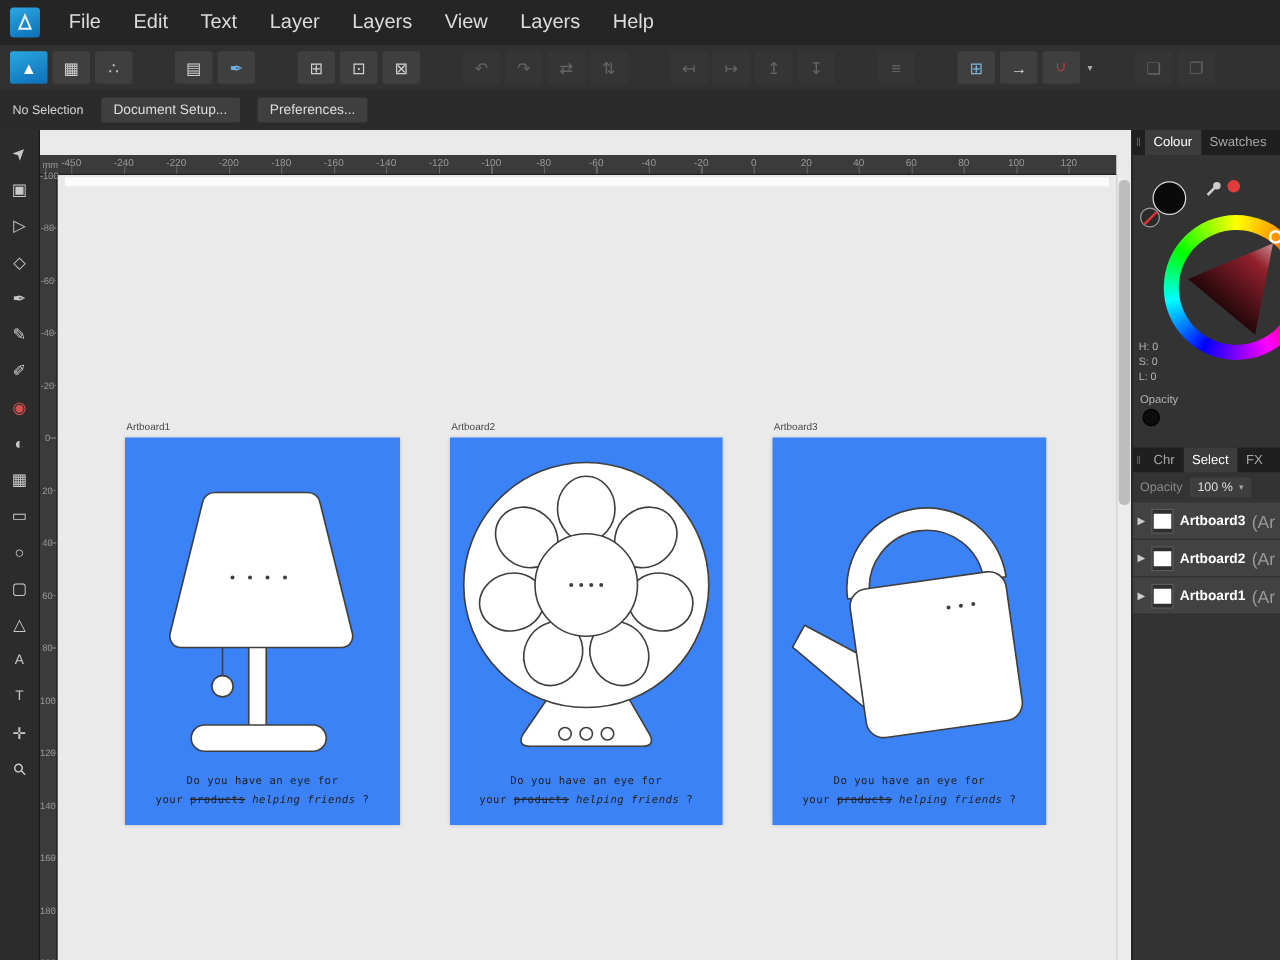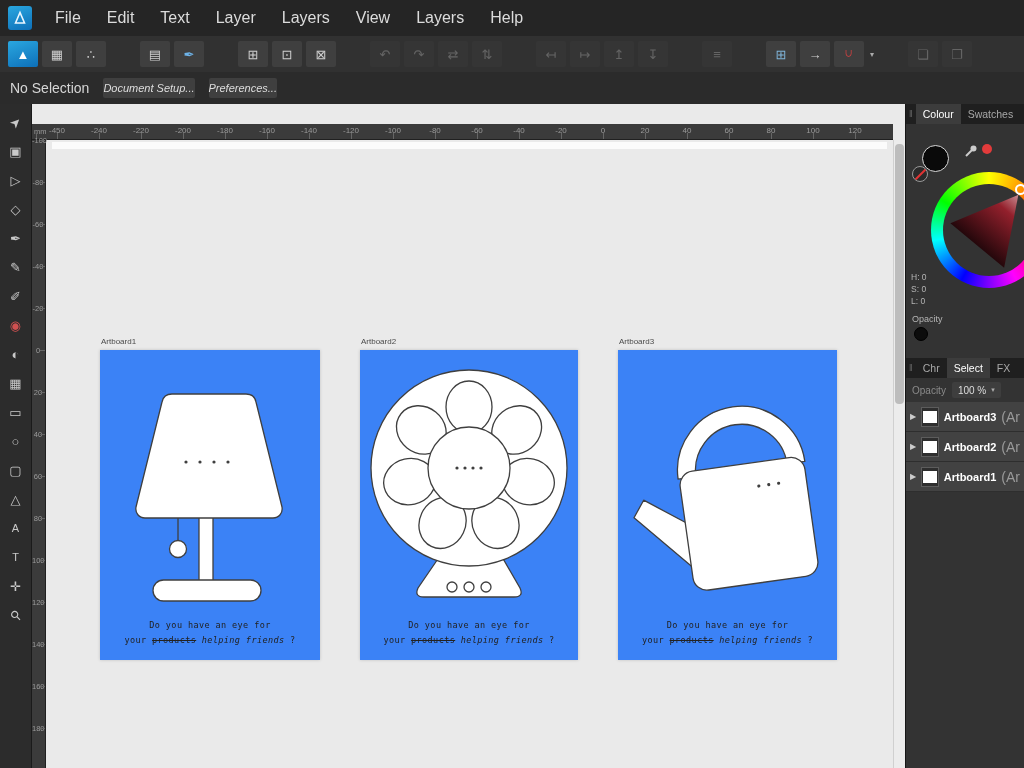--- a/index.html
+++ b/index.html
@@ -21,23 +21,23 @@
   .tile{width:30px;height:26px;background:#3f3f3f;border-radius:2px;display:flex;
         align-items:center;justify-content:center;font-size:13px;color:#cfcfcf;}
   .tile.persona-active{background:linear-gradient(160deg,#2aa7e0,#0d6fb8);color:#fff;}
   .tile.disabled{opacity:.32;}
   .tile .magnet{color:#e04040;display:inline-block;transform:rotate(180deg);font-weight:bold;}
   .tb-caret{font-size:8px;color:#aaa;margin-left:2px;}
 
   
   .contextbar{position:absolute;left:0;top:72px;width:1024px;height:32px;background:#2b2b2b;
               display:flex;align-items:center;z-index:30;}
-  .ctx-status{margin-left:10px;font-size:14px;color:#d6d6d6;}
-  .ctx-btn{background:#3f3f3f;border:none;border-radius:2px;padding:4px 0;font-size:11px;
-           color:#ddd;margin-left:14px;font-family:inherit;font-style:italic;}
+  .ctx-status{margin-left:10px;font-size:10px;color:#d6d6d6;}
+  .ctx-btn{background:#3f3f3f;border:none;border-radius:2px;padding:4px 10px;font-size:11px;
+           color:#ddd;margin-left:14px;font-family:inherit;}
 
   
   .tabbar{position:absolute;left:32px;top:104px;width:861px;height:20px;background:#1e1e1e;z-index:20;}
   .doc-tab{position:relative;width:100%;height:100%;background:#272727;border-bottom:1px solid #161616;box-sizing:border-box;}
   .doc-title{position:absolute;left:8px;top:0;line-height:20px;font-size:10.5px;color:#c9c9c9;white-space:nowrap;}
   .doc-close{position:absolute;right:8px;top:0;line-height:20px;font-size:13px;color:#bbb;cursor:default;}
 
   
   .hruler{position:absolute;left:32px;top:124px;width:861px;height:16px;background:#3b3b3b;
           border-bottom:1px solid #202020;box-sizing:border-box;z-index:15;}

